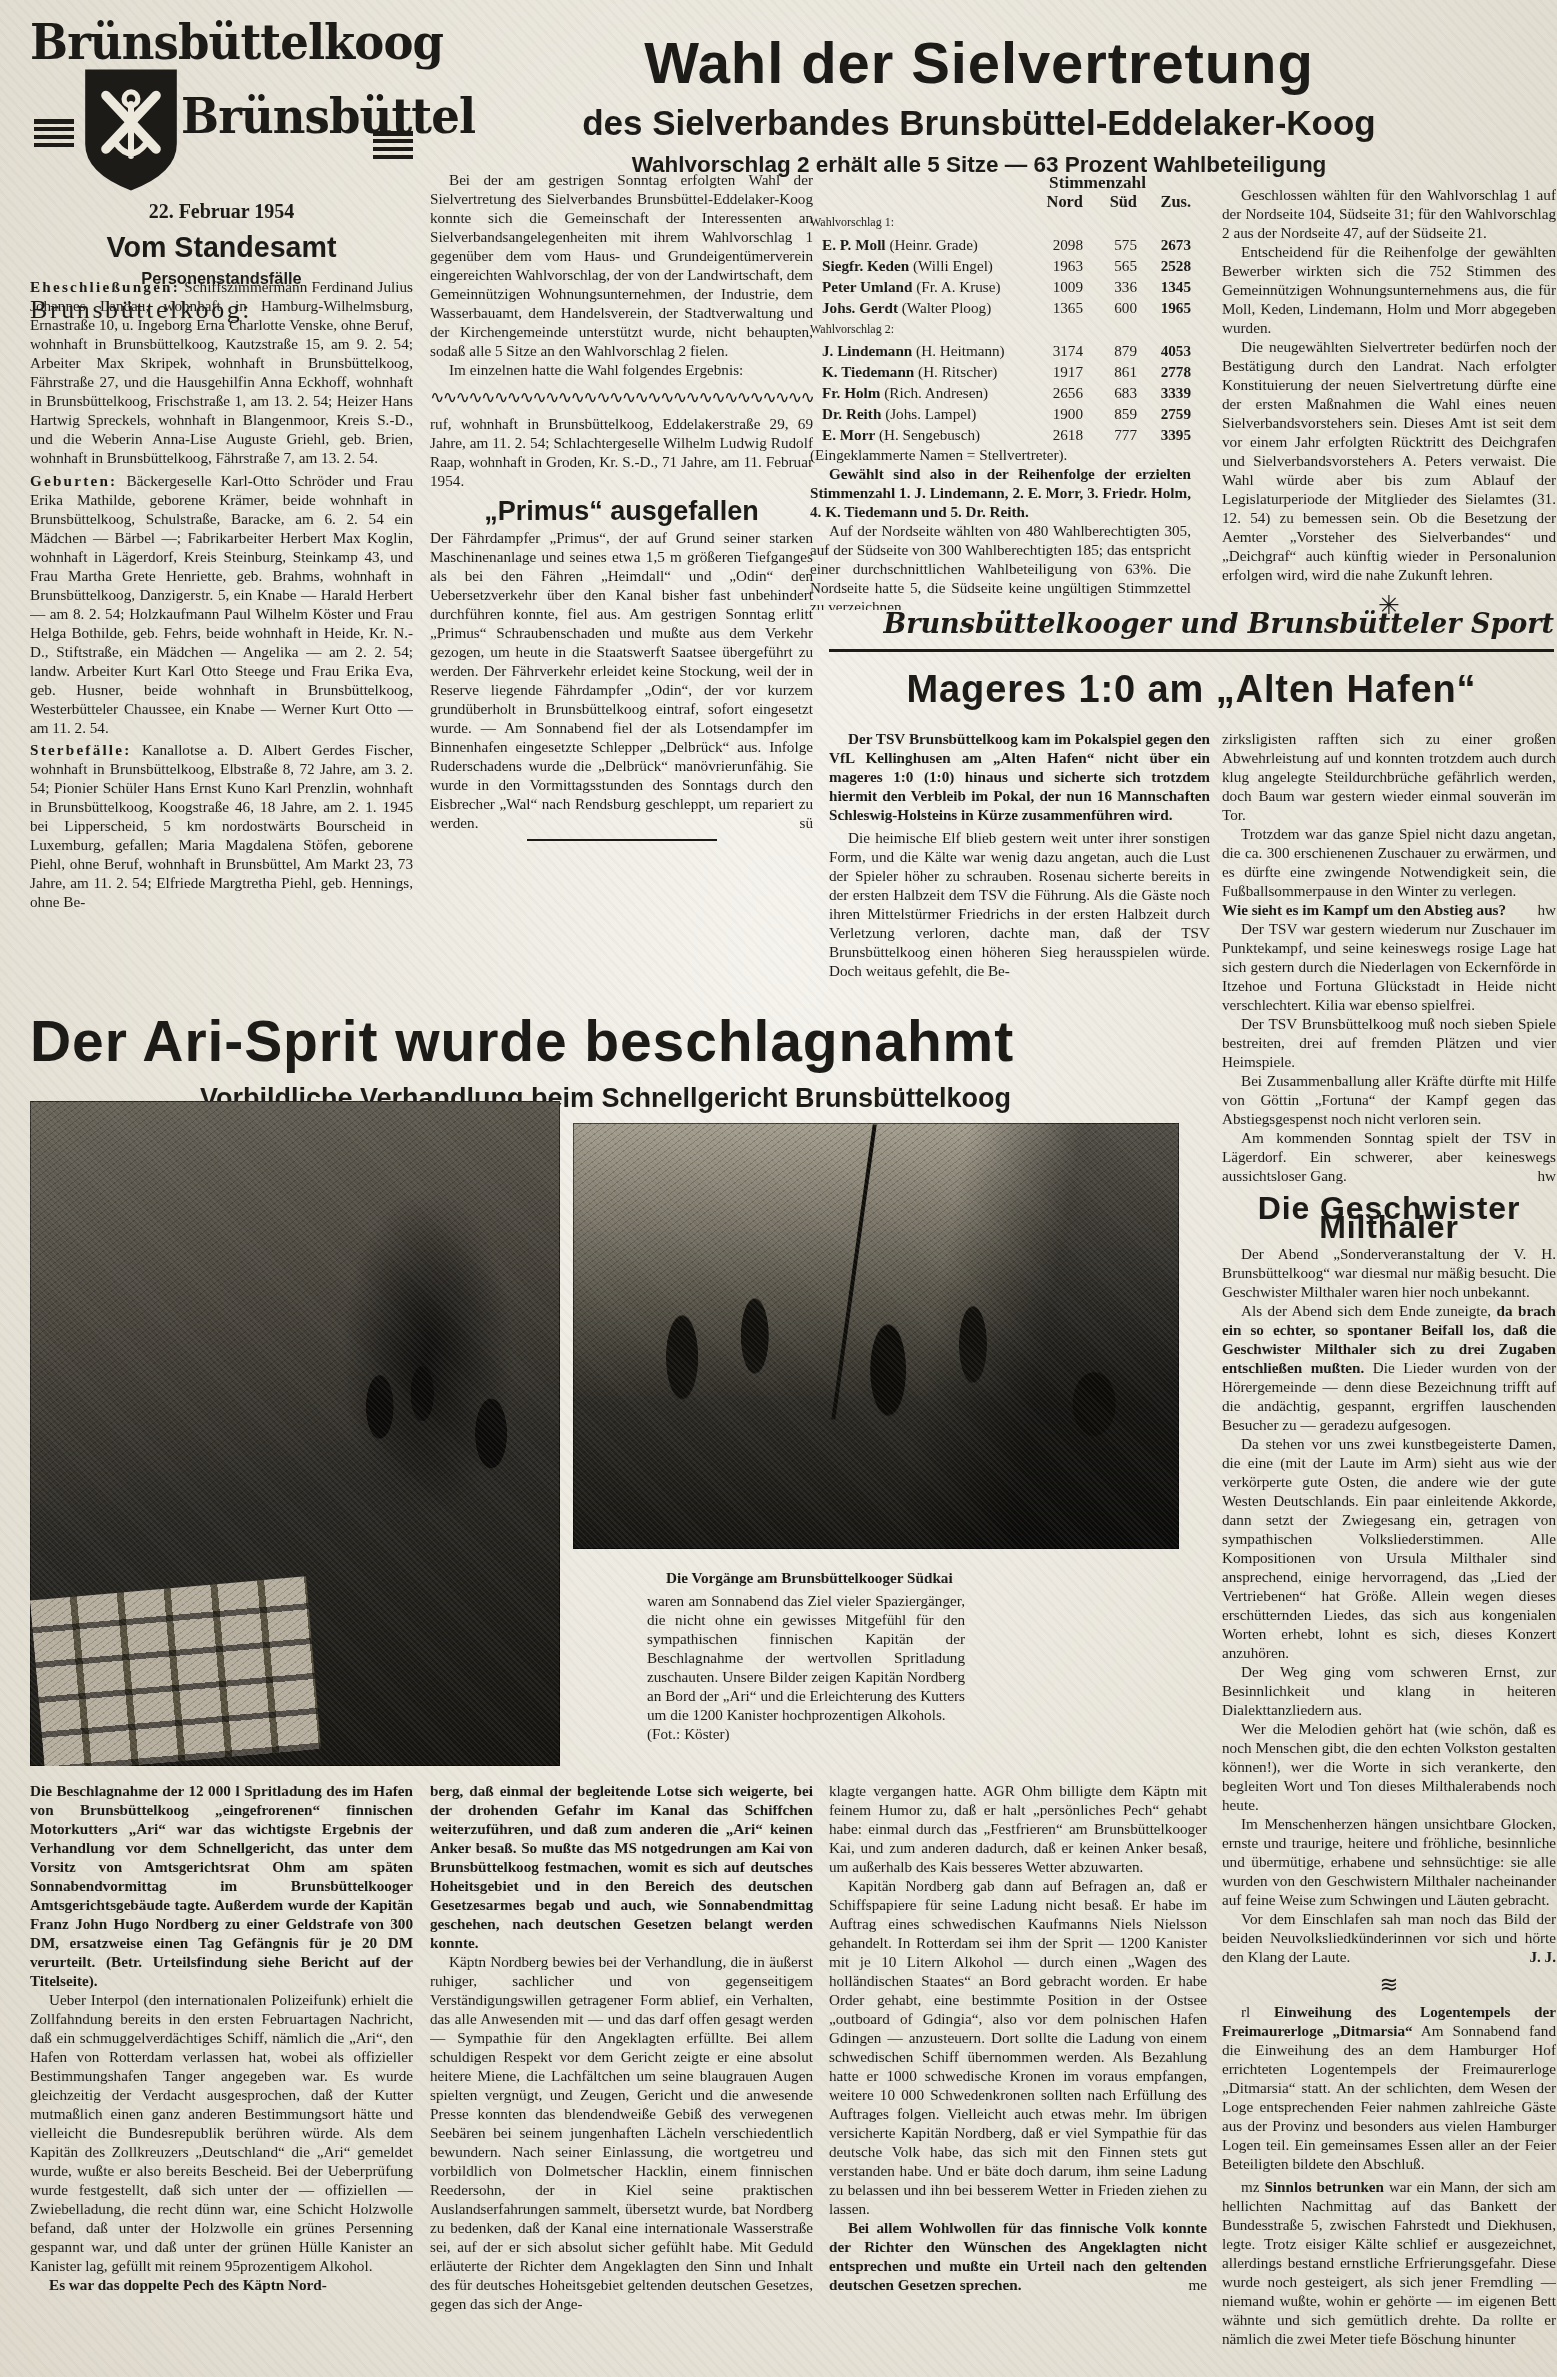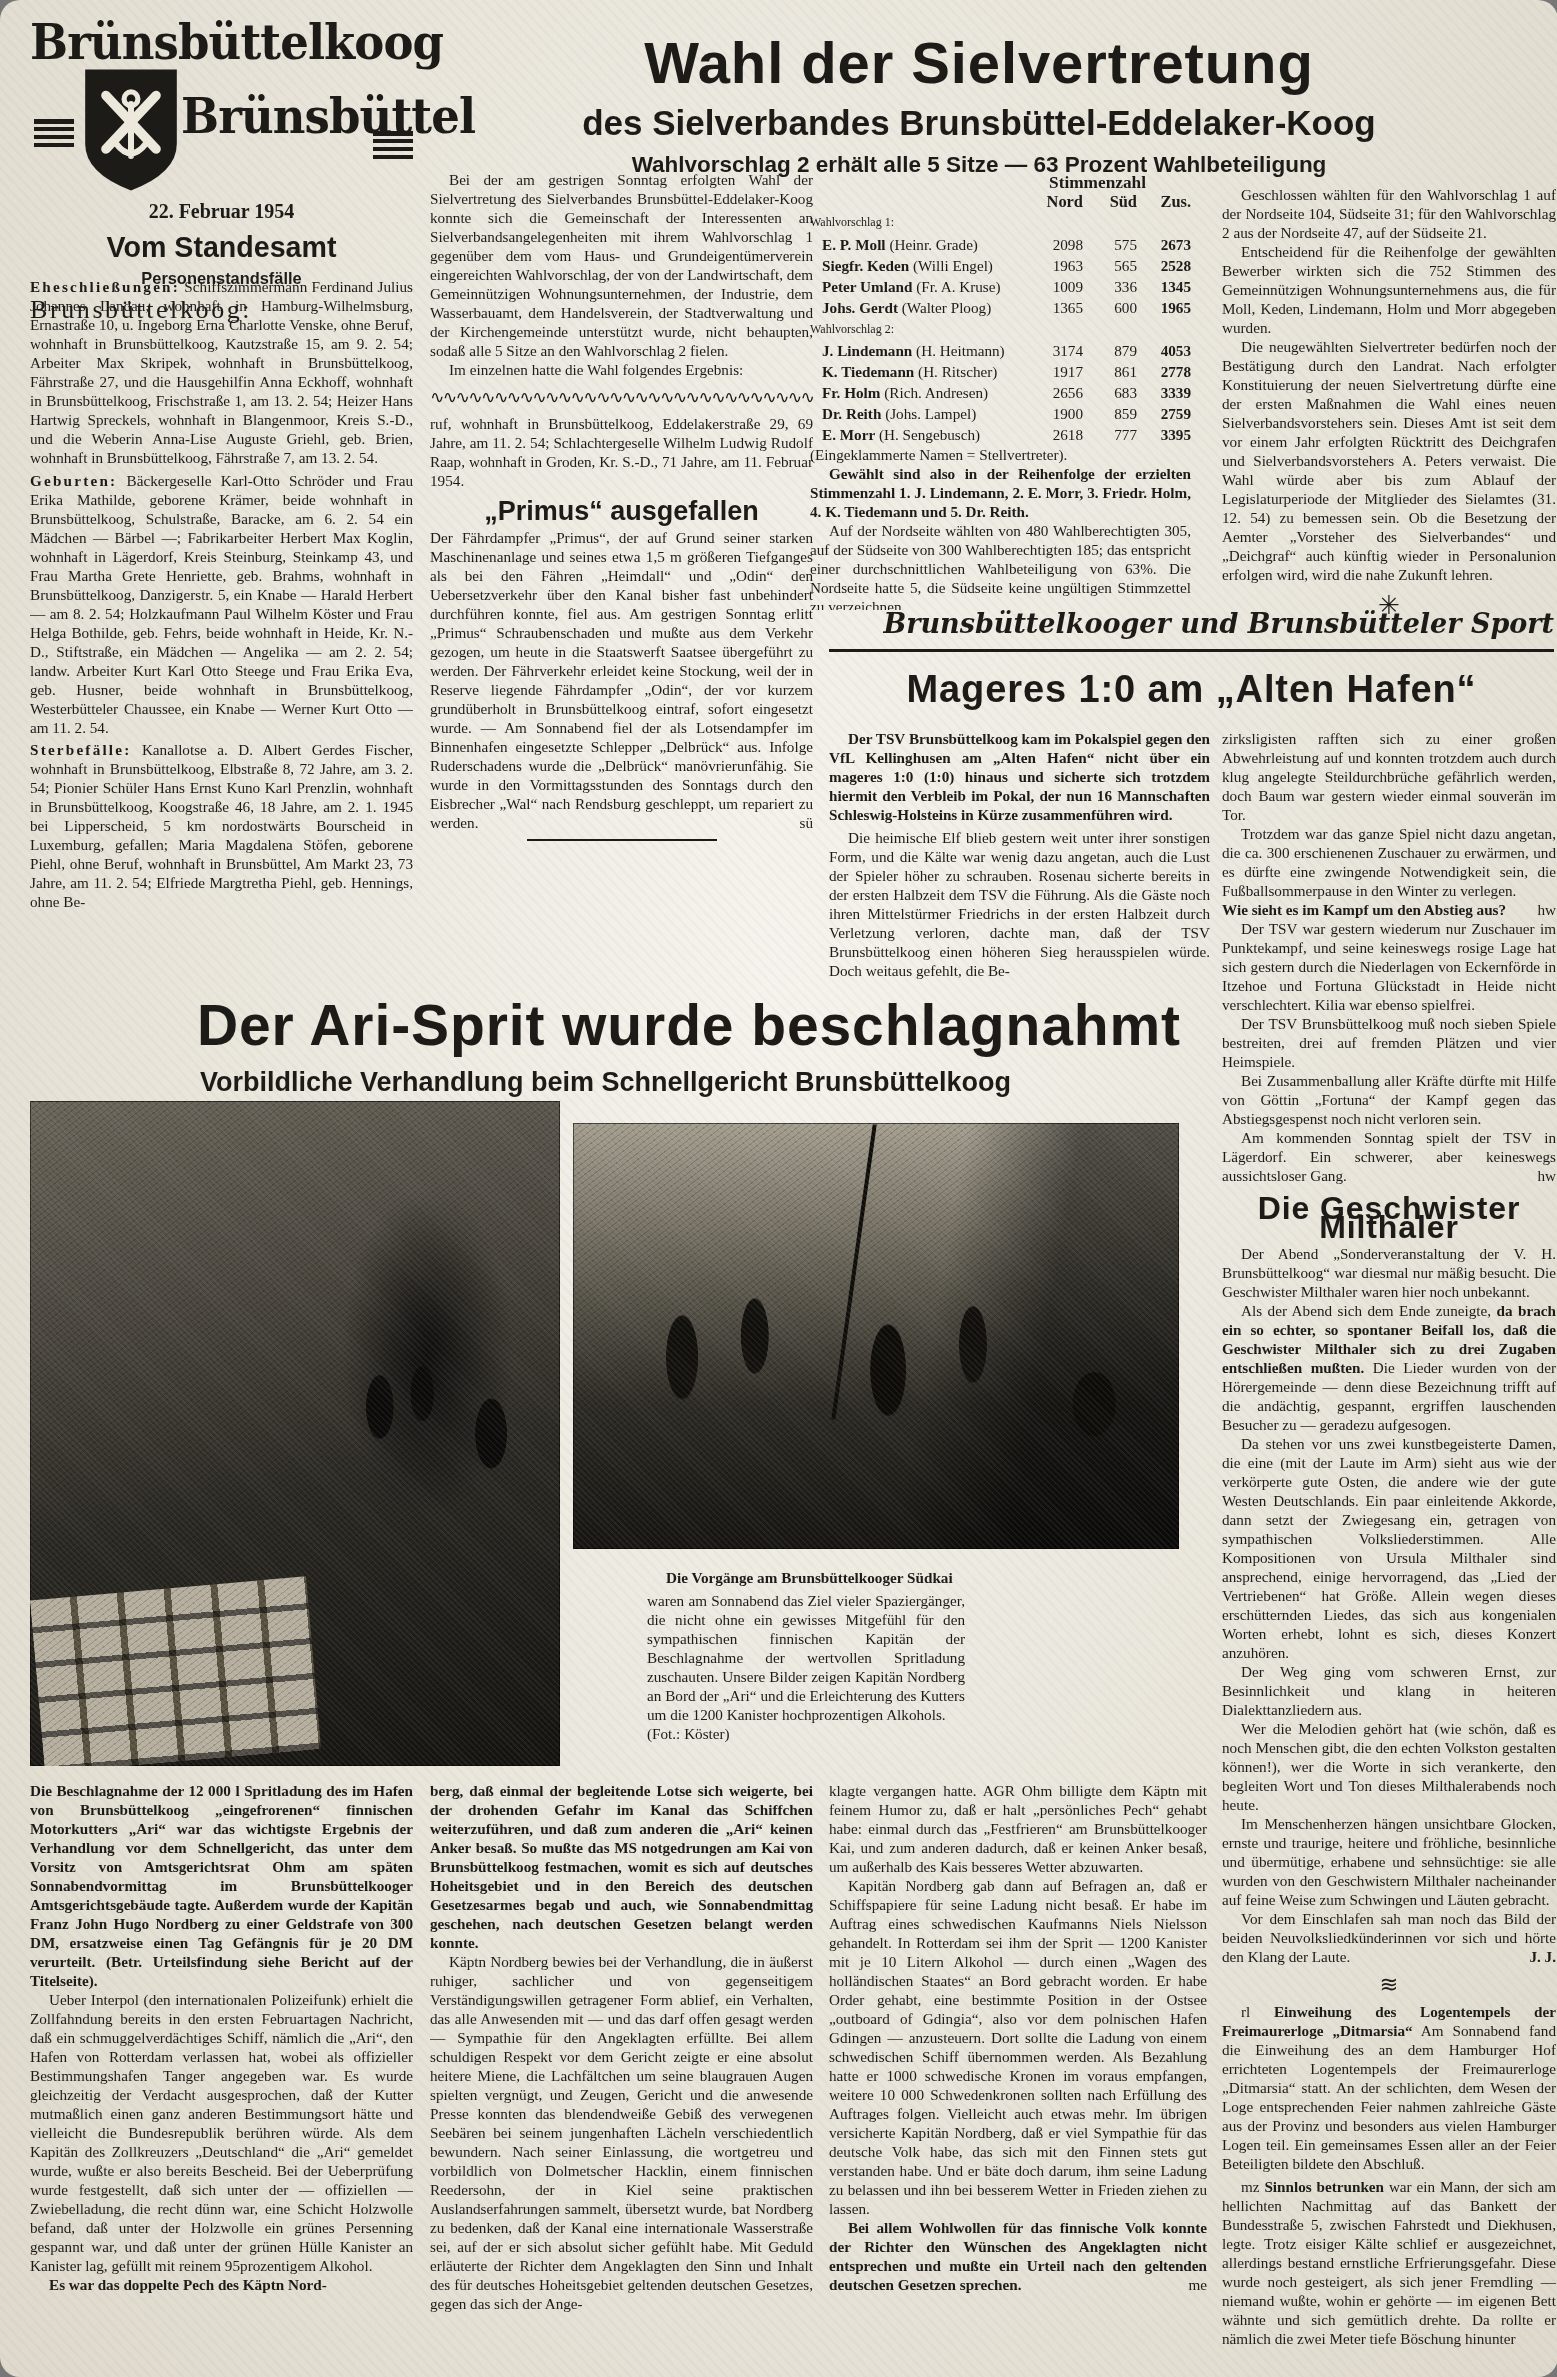--- a/index.html
+++ b/index.html
@@ -1,19 +1,19 @@
 <!DOCTYPE html>
 <html style="font-size:14px"><head>
 <meta charset="utf-8">
 <style>
   html,body{margin:0;padding:0;background:#777;}
   .page{position:relative;width:1558px;height:2377px;margin:0 auto;overflow:hidden;
         background:#ece8dc;color:#1c1b18;
         background-image:repeating-linear-gradient(47deg,rgba(120,110,90,.045) 0 2.6px,transparent 2.6px 7.8px),
-                         radial-gradient(ellipse at 50% 40%,rgba(255,255,255,.5),rgba(160,150,130,.18));border-radius:20px;}
+                         radial-gradient(ellipse at 50% 40%,rgba(255,255,255,.5),rgba(160,150,130,.18));}
   .abs{position:absolute;}
   .body, .body p{font-family:"Liberation Serif",serif;font-size:15.2px;line-height:19px;text-align:justify;}
   .body p{margin:0;text-indent:19px;}
   .body p.noind{text-indent:0;}
   .body p.sp{margin-top:3.5px;}
   b,.b{font-weight:bold;}
   .sans{font-family:"Liberation Sans",sans-serif;}
   .serif{font-family:"Liberation Serif",serif;}
   .sig{float:right;font-style:normal;padding-left:8.7px;}
   .spaced{font-weight:bold;letter-spacing:2.2px;}
@@ -32,21 +32,21 @@
   .sta-sub{font-family:"Liberation Sans",sans-serif;font-weight:bold;font-size:16.4px;text-align:center;margin-top:5.2px;}
   .sta-place{font-size:26px;letter-spacing:2.6px;margin:7px 0 5.2px;}
   
   .h-wahl{font-family:"Liberation Sans",sans-serif;font-weight:bold;font-size:58px;letter-spacing:0.9px;text-align:center;}
   .h-wahl2{font-family:"Liberation Sans",sans-serif;font-weight:bold;font-size:35px;text-align:center;margin-top:7px;}
   .h-deck{font-family:"Liberation Sans",sans-serif;font-weight:bold;font-size:22.5px;text-align:center;margin-top:8.7px;}
   .h-primus{font-family:"Liberation Sans",sans-serif;font-weight:bold;font-size:27px;text-align:center;margin:12px 0 7px;}
   .h-sport-script{font-family:"DejaVu Serif",serif;font-style:italic;font-weight:bold;font-size:27px;
                   text-align:right;border-bottom:3.5px solid #1c1b18;padding-bottom:10px;}
   .h-mageres{font-family:"Liberation Sans",sans-serif;font-weight:bold;font-size:38px;text-align:center;letter-spacing:0.9px;}
-  .h-ari{font-family:"Liberation Sans",sans-serif;font-weight:bold;font-size:57px;text-align:right;letter-spacing:0.9px;}
+  .h-ari{font-family:"Liberation Sans",sans-serif;font-weight:bold;font-size:57px;text-align:left;letter-spacing:0.9px;margin-top:16px;}
   .h-ari2{font-family:"Liberation Sans",sans-serif;font-weight:bold;font-size:27px;text-align:center;margin-top:8.7px;}
   .h-milt{font-family:"Liberation Sans",sans-serif;font-weight:bold;font-size:32px;text-align:center;margin:14px 0 7px;letter-spacing:0.9px;}
   .h-subline{font-weight:bold;text-indent:0 !important;}
   
   .rope{text-align:center;font-size:17.3px;letter-spacing:-1.7px;overflow:hidden;white-space:nowrap;margin:8.7px 0 7px;}
   .rope::before{content:"∿∿∿∿∿∿∿∿∿∿∿∿∿∿∿∿∿∿∿∿∿∿∿∿∿∿∿∿∿∿∿∿∿∿∿∿∿∿∿∿∿∿∿∿∿";}
   .star{ text-align:center;font-size:26px;margin-top:12px;}
   .star::before{content:"✳";}
   .wave{text-align:center;font-size:22.5px;margin:8.7px 0;}
   .wave::before{content:"≋";}

